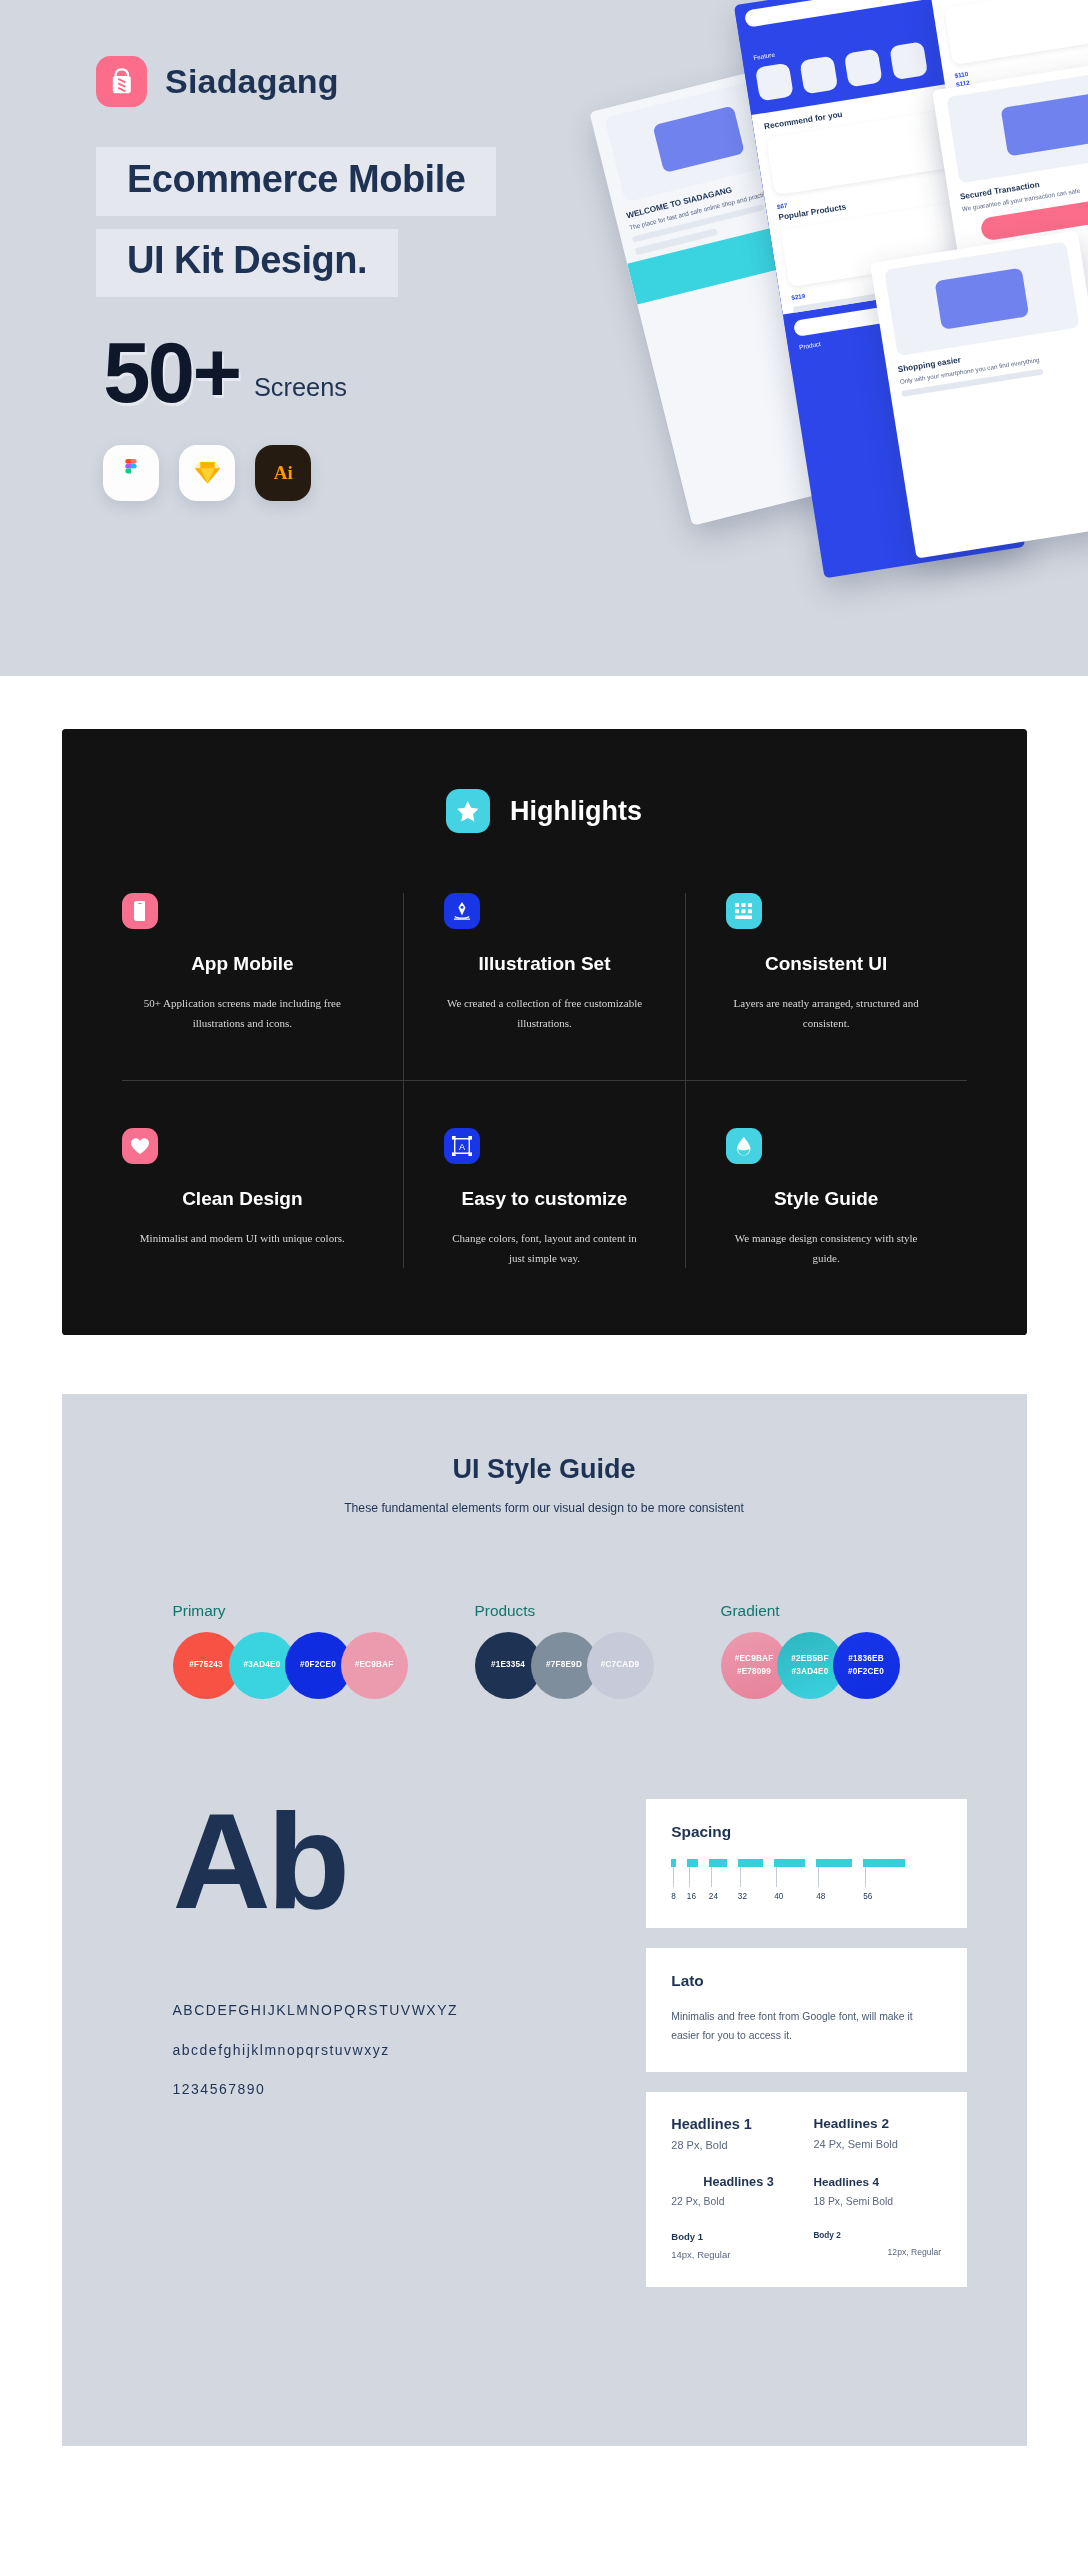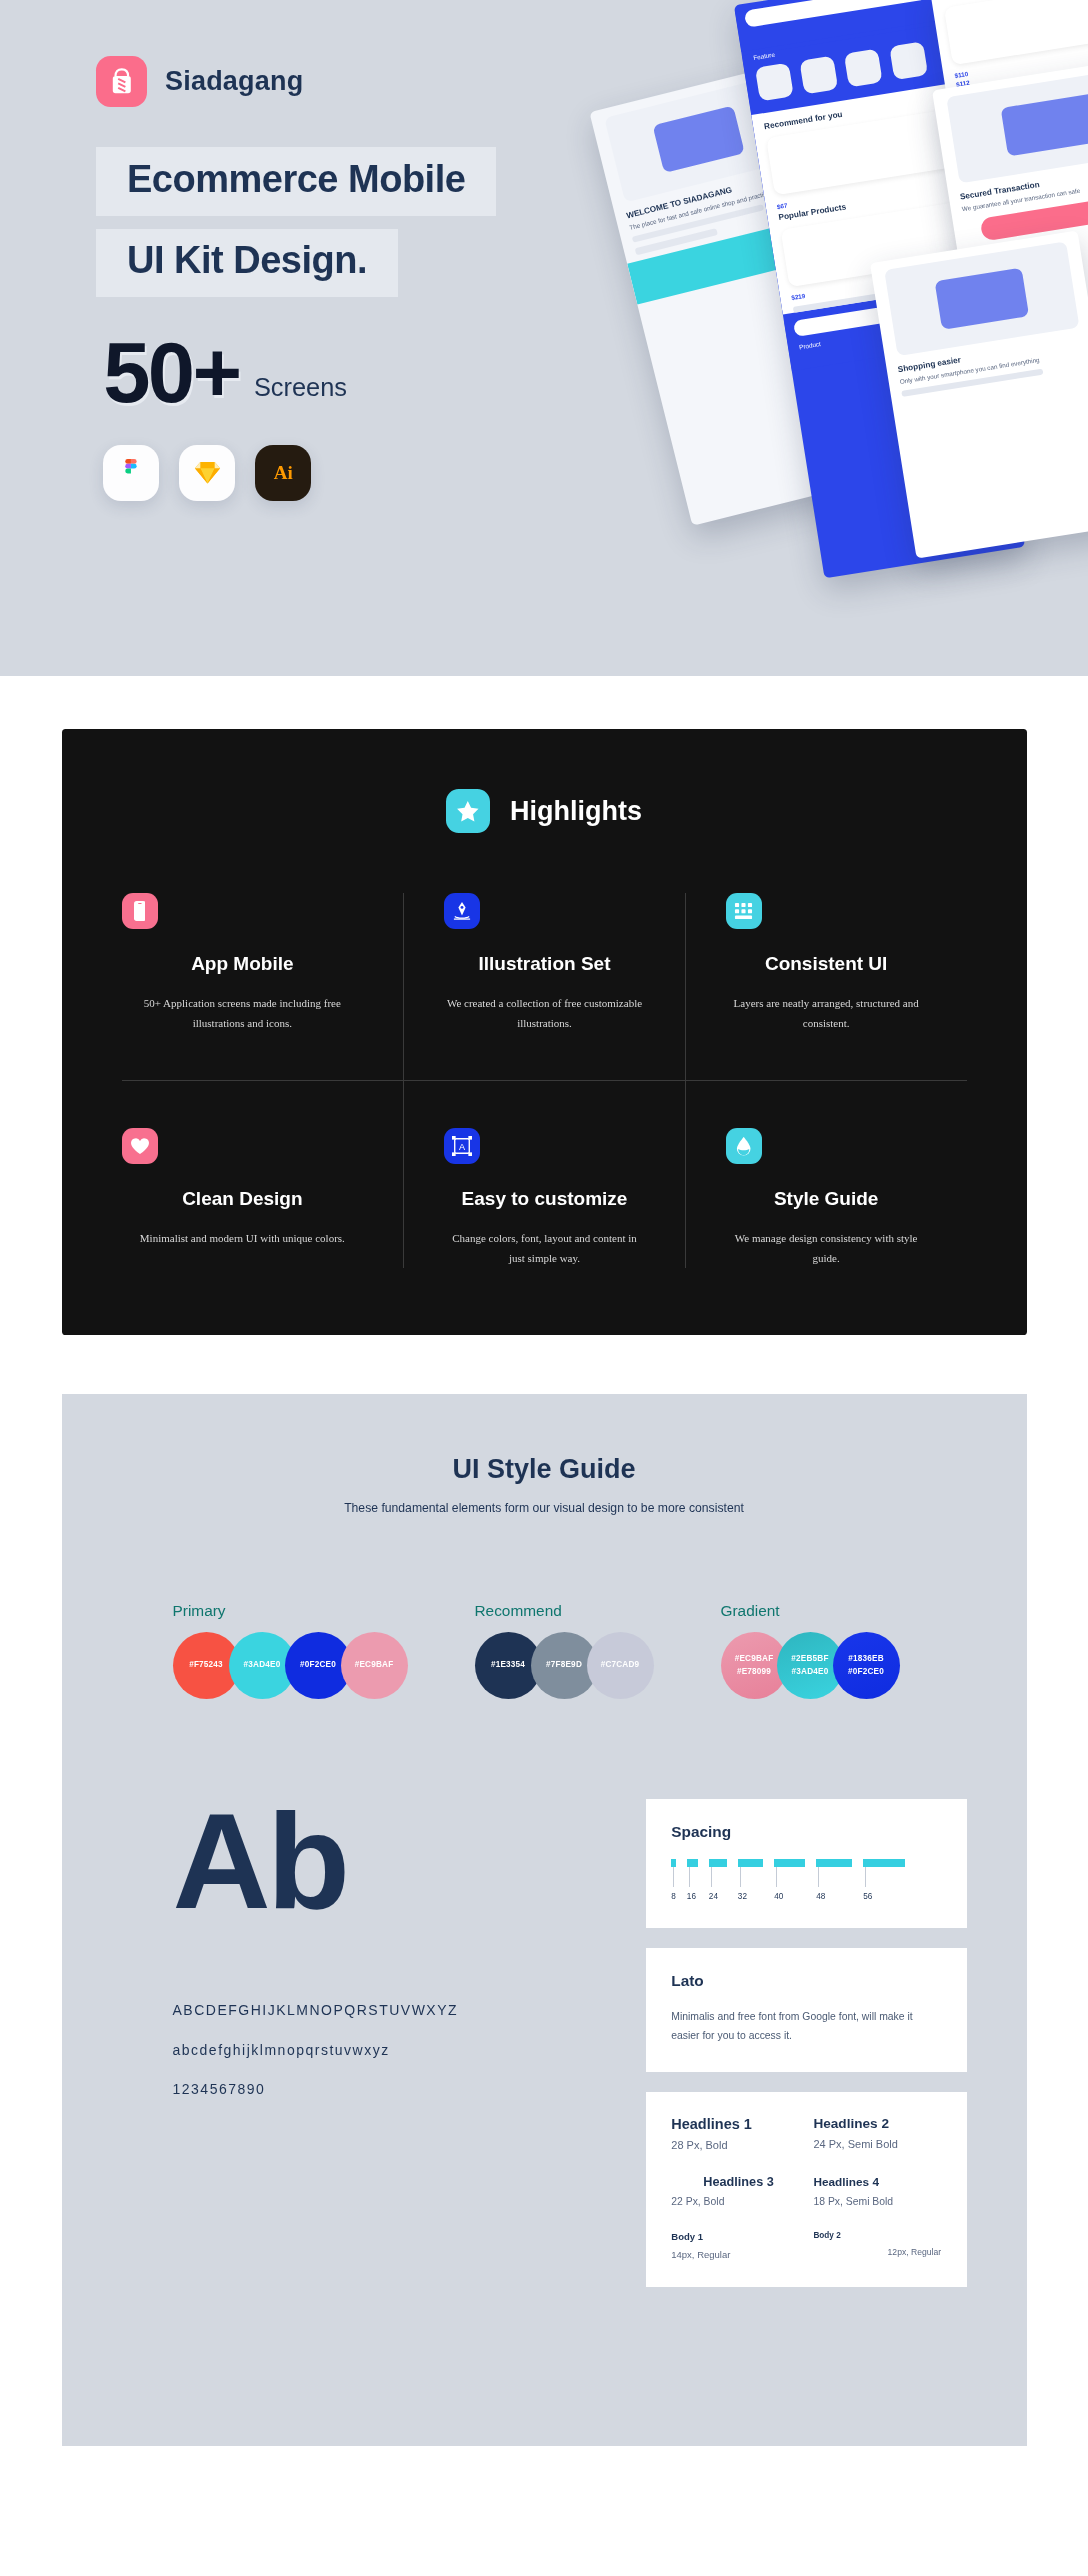--- a/index.html
+++ b/index.html
@@ -18,21 +18,21 @@
     background: #d3d8e0;
     overflow: hidden;
   }
   .hero-left { position: absolute; left: 96px; top: 56px; width: 508px; }
   .brand-row { display: flex; align-items: center; gap: 18px; }
   .brand-logo {
     width: 51px; height: 51px; border-radius: 14.5px;
     background: #fb6d8b;
     display: flex; align-items: center; justify-content: center;
   }
-  .brand-name { font-size: 27px; font-weight: bold; color: #1e3354; letter-spacing: 0.2px; }
+  .brand-name { font-size: 34px; font-weight: bold; color: #1e3354; letter-spacing: 0.2px; }
 
   .title-band {
     background: #e4e8ee;
     display: inline-block;
     padding: 12.7px 31px 16.3px 31px;
     margin-top: 40px;
   }
   .title-band.second { margin-top: 12.7px; }
   .title-band h1 {
     font-size: 38px; font-weight: bold; color: #1e3354; letter-spacing: -0.5px; line-height: 1.05;
@@ -393,21 +393,21 @@
           <div class="swatch" style="background:#0F2CE0">
             <span>#0F2CE0</span>
           </div>
           <div class="swatch" style="background:#EC9BAF">
             <span>#EC9BAF</span>
           </div>
         </div>
       </div>
 
       <div>
-        <div class="pal-label">Recommend</div>
+        <div class="pal-label">Products</div>
         <div class="swatch-row">
           <div class="swatch" style="background:#1E3354">
             <span>#1E3354</span>
           </div>
           <div class="swatch" style="background:#7F8E9D">
             <span>#7F8E9D</span>
           </div>
           <div class="swatch" style="background:#C7CAD9">
             <span>#C7CAD9</span>
           </div>

